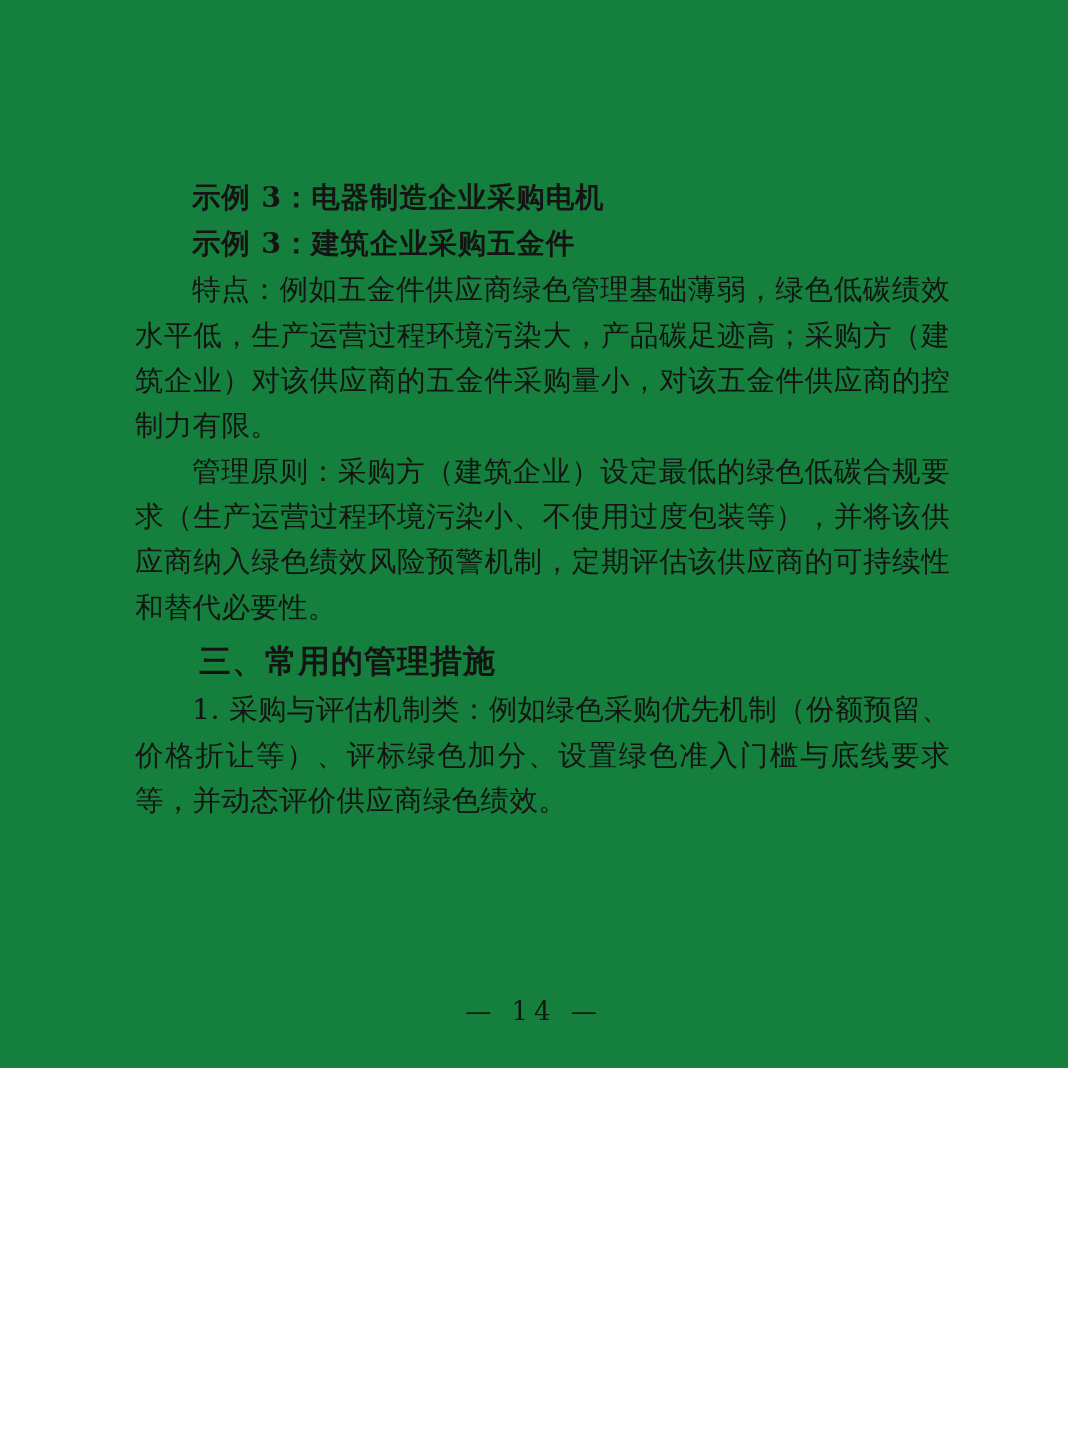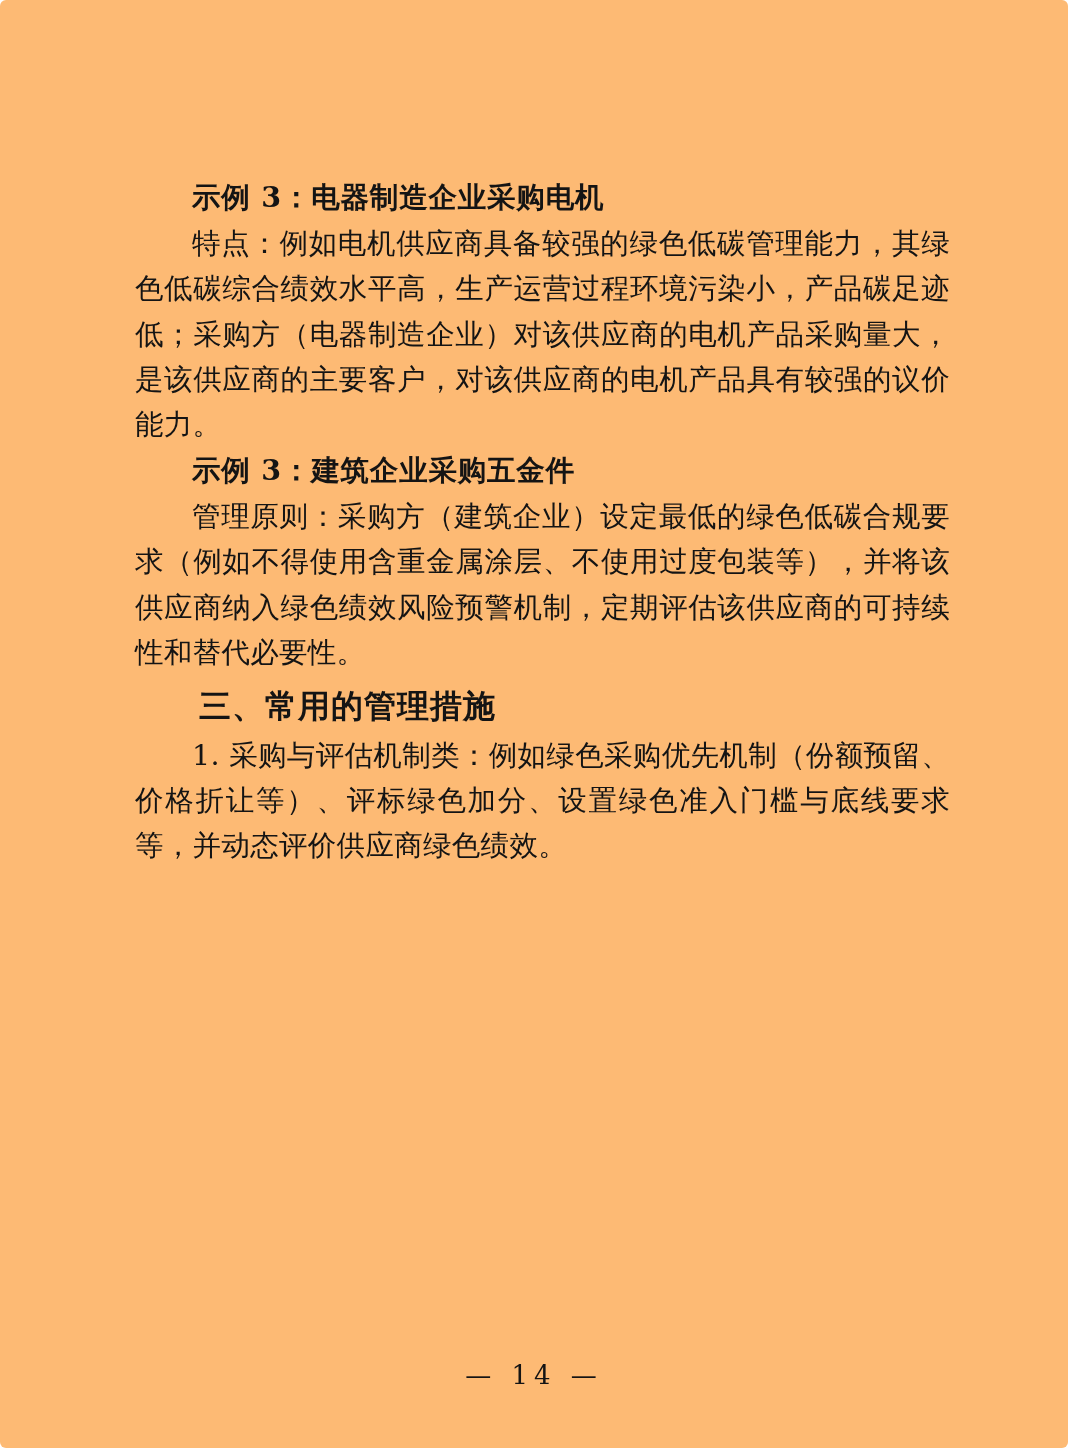--- a/index.html
+++ b/index.html
@@ -3,28 +3,27 @@
 <meta charset="utf-8">
 <style>
   html, body {
     margin: 0;
     padding: 0;
     background: #ffffff;
   }
   .page {
     position: relative;
     width: 1068px;
-    height: 1448px;
-    background: #fdba74;
+    height: 1068px;
+    background: #15803d;
     box-sizing: border-box;
     padding: 175px 118px 0 135px;
     font-family: "DejaVu Serif", "Liberation Serif", serif;
     color: #141414;
     overflow: hidden;
-    border-radius: 6px;
   }
   .doc-body {
     font-size: 28.5px;
     line-height: 1.585;
     text-align: justify;
     text-justify: inter-ideograph;
     letter-spacing: 0.3px;
   }
   .para {
     margin: 0 0 1px 0;
@@ -37,43 +36,43 @@
   .para.section-heading {
     font-weight: 700;
     font-size: 32px;
     letter-spacing: 1px;
     margin-top: 6px;
   }
   .footer {
     position: absolute;
     left: 0;
     right: 0;
-    bottom: 58px;
+    bottom: 42px;
     text-align: center;
     font-size: 26px;
     font-family: "DejaVu Serif", "Liberation Serif", serif;
     color: #141414;
     letter-spacing: 6px;
   }
 </style>
 </head>
 <body>
 
 <div class="page">
   <div class="doc-body">
 
     <p class="para heading">示例 3：电器制造企业采购电机</p>
 
-    <p class="para">特点：例如电机供应商具备较强的绿色低碳管理能力，其绿色低碳综合绩效水平高，生产运营过程环境污染小，产品碳足迹低；采购方（电器制造企业）对该供应商的电机产品采购量大，是该供应商的主要客户，对该供应商的电机产品具有较强的议价能力。</p>
 
 
     <p class="para heading">示例 3：建筑企业采购五金件</p>
 
+    <p class="para">特点：例如五金件供应商绿色管理基础薄弱，绿色低碳绩效水平低，生产运营过程环境污染大，产品碳足迹高；采购方（建筑企业）对该供应商的五金件采购量小，对该五金件供应商的控制力有限。</p>
 
-    <p class="para">管理原则：采购方（建筑企业）设定最低的绿色低碳合规要求（例如不得使用含重金属涂层、不使用过度包装等），并将该供应商纳入绿色绩效风险预警机制，定期评估该供应商的可持续性和替代必要性。</p>
+    <p class="para">管理原则：采购方（建筑企业）设定最低的绿色低碳合规要求（生产运营过程环境污染小、不使用过度包装等），并将该供应商纳入绿色绩效风险预警机制，定期评估该供应商的可持续性和替代必要性。</p>
 
     <p class="para section-heading">三、常用的管理措施</p>
 
     <p class="para">1. 采购与评估机制类：例如绿色采购优先机制（份额预留、价格折让等）、评标绿色加分、设置绿色准入门槛与底线要求等，并动态评价供应商绿色绩效。</p>
 
   </div>
 
   <div class="footer">— 14 —</div>
 </div>
 

